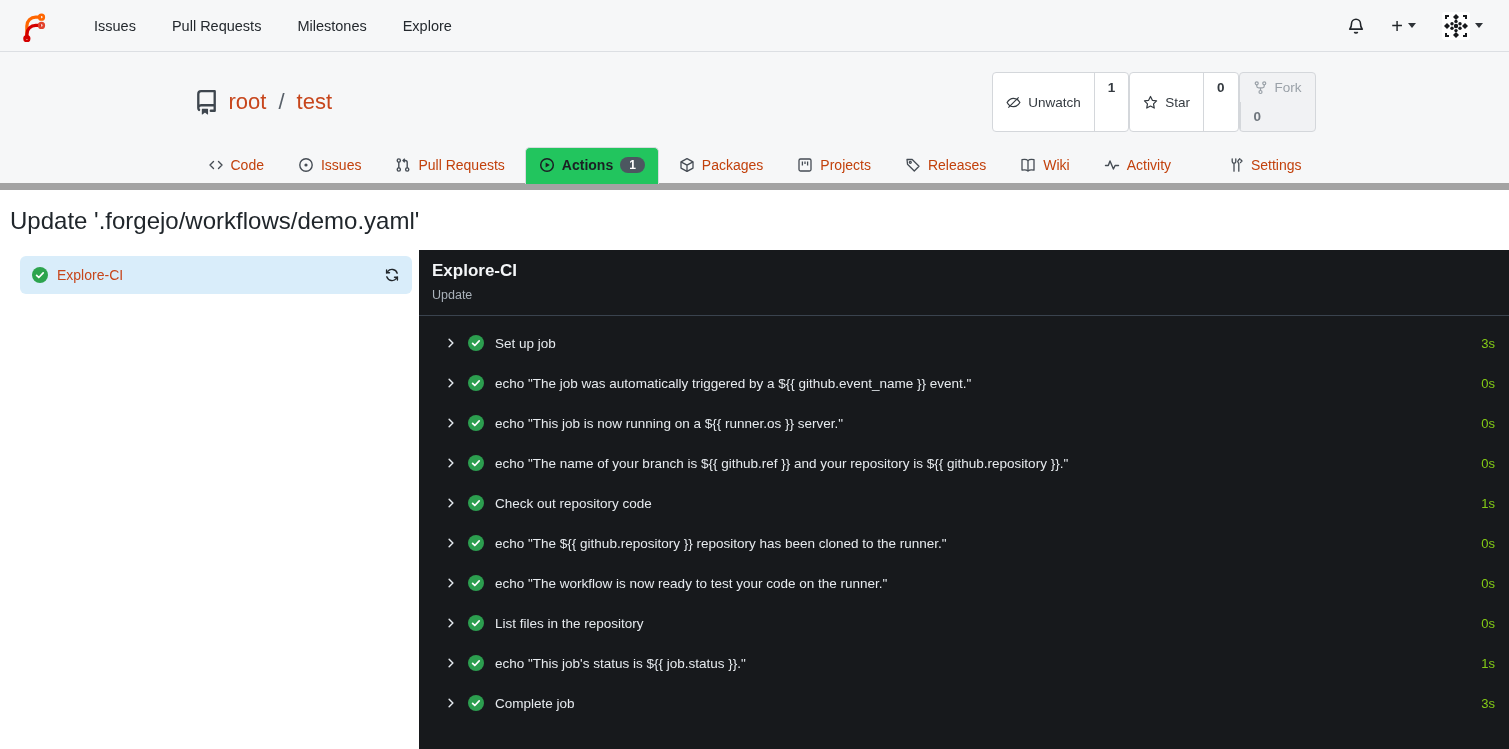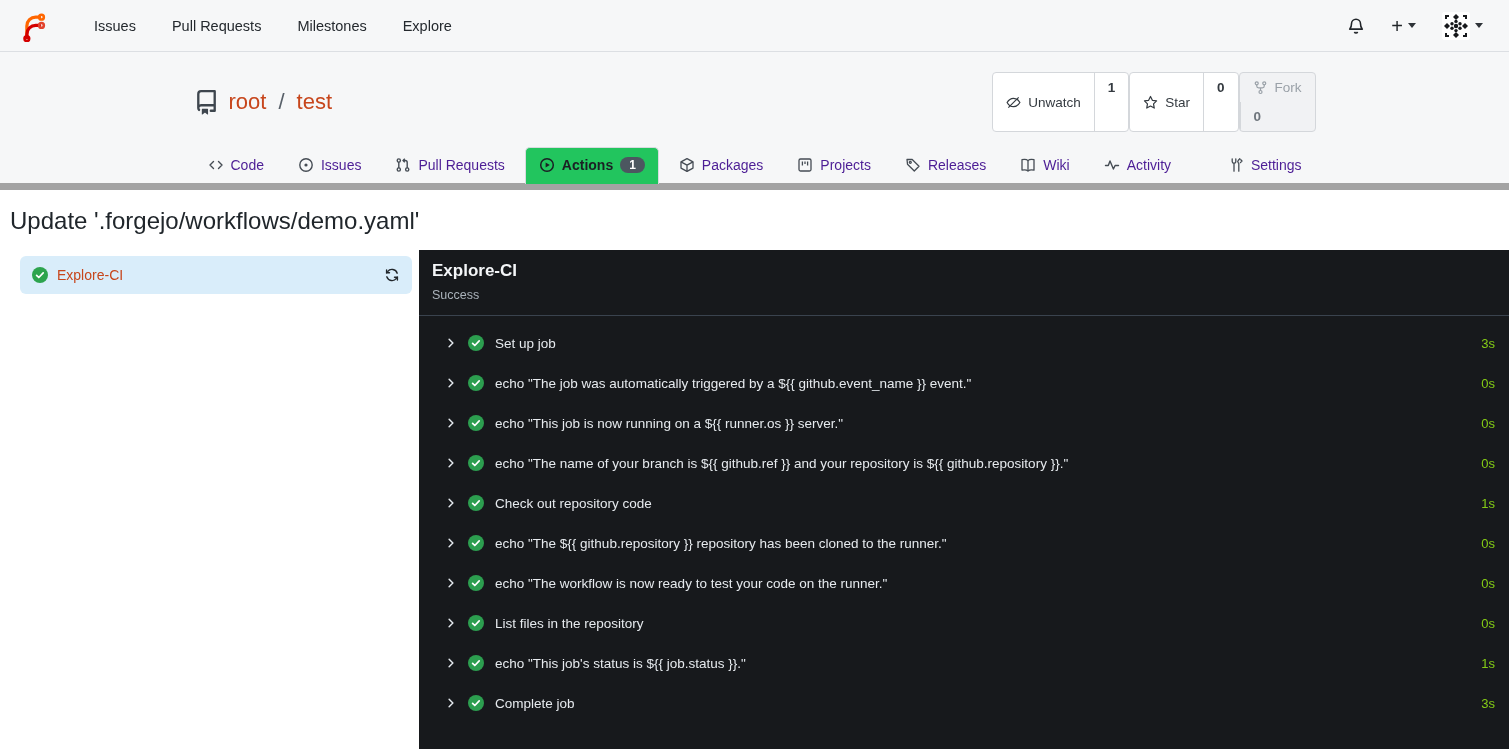--- a/index.html
+++ b/index.html
@@ -31,21 +31,21 @@
   .repo-actions { margin-left: auto; display: flex; gap: 0; }
   .split-btn { display: flex; background: #fff; border: 1px solid #d4d7db; border-radius: 4px;
     overflow: hidden; font-size: 13.5px; color: #343a40; cursor: pointer; }
   .split-btn .btn-main { display: flex; align-items: center; gap: 7px; padding: 7px 13px; font-weight: 500; }
   .split-btn .btn-count { padding: 7px 13px; border-left: 1px solid #d4d7db; font-weight: 600; }
   .split-btn.disabled { background: #f1f2f4; color: #9aa1a8; cursor: default; flex-direction: column; }
   .split-btn.disabled .btn-count { color: #6e757c; }
 
   
   .tab-bar { display: flex; align-items: flex-end; margin-top: 14px; }
-  .tab { display: flex; align-items: center; gap: 7px; font-size: 14px; color: #4c1d95;
+  .tab { display: flex; align-items: center; gap: 7px; font-size: 14px; color: #c2410c;
     padding: 9px 13px 10px; cursor: pointer; border: 1px solid transparent; border-bottom: none;
     margin-right: 6px; white-space: nowrap; }
   .tab .t-icon { display: flex; color: #454c54; }
   .tab.active { background: #22c55e; border-color: #d8dbdf; border-radius: 5px 5px 0 0;
     font-weight: 700; color: #1b1f24; position: relative; top: 1px; padding-bottom: 11px; }
   .tab.active .t-icon { color: #1b1f24; }
   .tab-badge { background: #4c5760; color: #fff; font-size: 12px; font-weight: 600;
     border-radius: 9px; padding: 1px 9px; }
   .tab-settings { margin-left: auto; margin-right: 0; }
 
@@ -296,21 +296,21 @@
           <path d="M2.8 9.8a5.5 5.5 0 0 0 9.6 1.6l1-1.2"></path>
           <path d="M13.4 13.1v-2.9h-2.9"></path>
         </svg>
       </span>
     </div>
   </div>
 
   <div class="run-panel">
     <div class="panel-header">
       <div class="panel-title">Explore-CI</div>
-      <div class="panel-status">Success</div>
+      <div class="panel-status">Update</div>
     </div>
 
     <div class="steps">
 
       <div class="step-row">
         <span class="chev">
             <svg width="12" height="12" viewBox="0 0 16 16" fill="none" stroke="currentColor" stroke-width="2" stroke-linecap="round" stroke-linejoin="round">
               <path d="M5.5 3l5 5-5 5"></path>
             </svg>
           </span>

